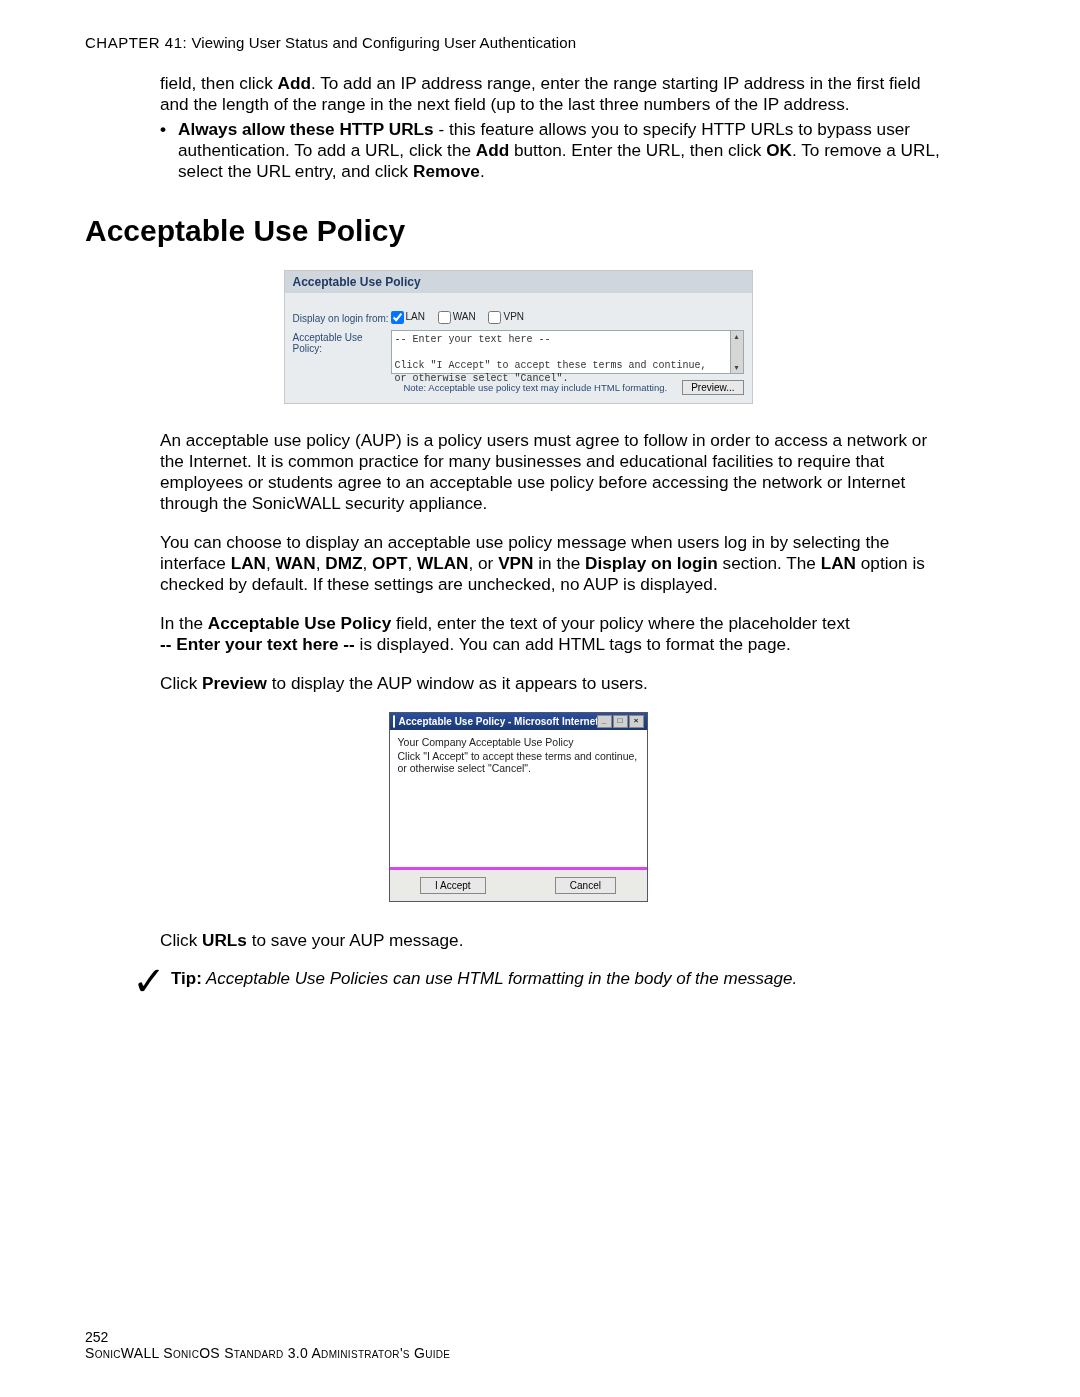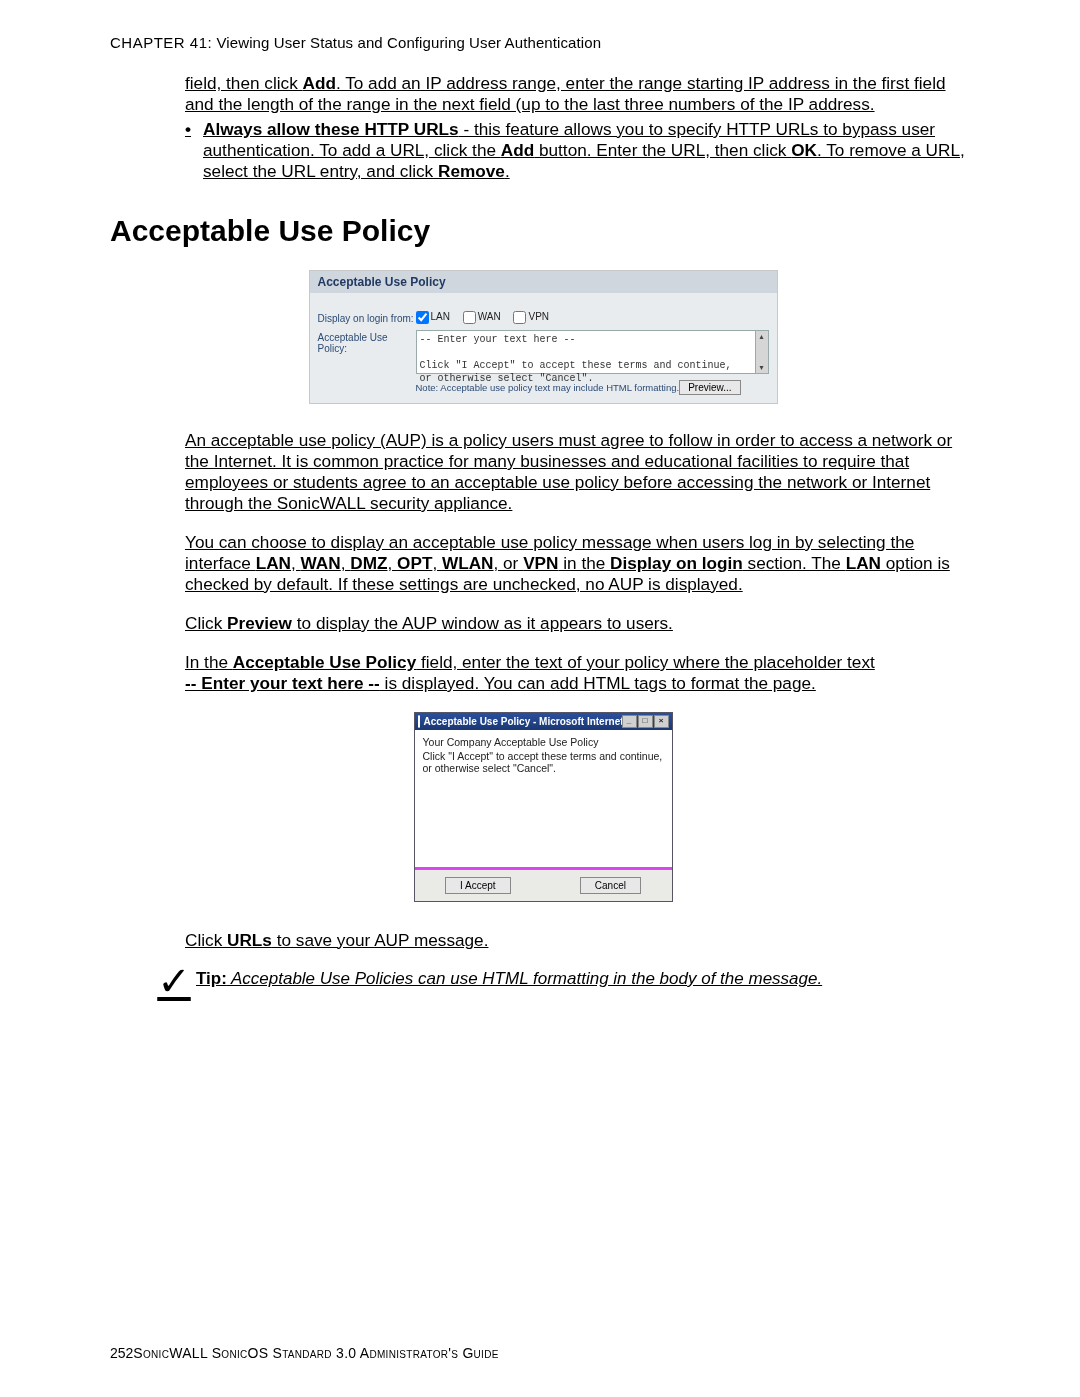--- a/index.html
+++ b/index.html
@@ -9,33 +9,31 @@
     font-family: Arial, Helvetica, sans-serif;
     color: #000;
     width: 1080px;
   }
   .page {
     position: relative;
     width: 1036px;
     height: 1397px;
     box-sizing: border-box;
     padding: 34px 85px 30px 85px;
-    margin-left: 25px;
   }
   .chapter-line {
     font-size: 15px;
     letter-spacing: 0.1px;
     margin-bottom: 22px;
   }
   .chapter-line .caps { font-variant: small-caps; letter-spacing: 0.5px; }
   .content {
     margin-left: 75px;
     font-size: 17.2px;
     line-height: 1.22;
-    text-decoration: underline;
   }
   .content p { margin: 0 0 18px 0; }
   .bullet { display:flex; }
   .bullet .dot { width:18px; flex:none; font-weight:bold; }
   h2.section-title {
     font-size: 30px;
     font-weight: bold;
     margin: 32px 0 22px 0;
   }
   
@@ -69,21 +67,21 @@
     border:1px solid #9aa;
     font-family: "Courier New", monospace;
     font-size:10px;
     padding:2px 3px;
     line-height:1.3;
     color:#333;
     box-sizing:border-box;
   }
   .aup-scroll { width:12px; background:#d6d6d6; border:1px solid #9aa; border-left:none; display:flex; flex-direction:column; justify-content:space-between; }
   .aup-scroll .arrow { height:11px; background:#d6d6d6; text-align:center; font-size:8px; line-height:11px; color:#444; }
-  .aup-note-row { display:flex; align-items:center; justify-content:flex-start; margin-top:6px; margin-left:98px; }
+  .aup-note-row { display:flex; align-items:center; justify-content:flex-end; margin-top:6px; margin-left:98px;gap:15px; }
   .aup-note { font-size:9.5px; color:#2b4b74; }
   .aup-preview-btn {
     font-size:10px;
     background:#e8e8e8;
     border:1px solid #888;
     padding:1px 8px;
     cursor:pointer;
   }
   
   .preview-box {
@@ -126,21 +124,23 @@
   .tip-text { font-size:17px; }
   .tip-text .tip-label { font-weight:bold; }
   .tip-text .tip-body { font-style:italic; }
   
   .footer {
     position:absolute;
     bottom:36px;
     left:85px;
     right:85px;
     display:flex;
+    justify-content:space-between;
     font-size:14px;
+    flex-direction:column;
   }
   .footer .guide { font-variant:small-caps; letter-spacing:0.3px;}
 </style>
 </head>
 <body>
 
 <div class="page">
 
   <div class="chapter-line">
     <span class="caps">CHAPTER 41:</span>
@@ -198,26 +198,26 @@
   </div>
 
   <div class="content">
     <p>An acceptable use policy (AUP) is a policy users must agree to follow in order to access a network or the Internet. It is common practice for many businesses and educational facilities to require that employees or students agree to an acceptable use policy before accessing the network or Internet through the SonicWALL security appliance.</p>
 
     <p>
       <span>You can choose to display an acceptable use policy message when users log in by selecting the interface </span><b>LAN</b><span>, </span><b>WAN</b><span>, </span><b>DMZ</b><span>, </span><b>OPT</b><span>, </span><b>WLAN</b><span>, or </span><b>VPN</b><span> in the </span><b>Display on login</b><span> section. The </span><b>LAN</b><span> option is checked by default. If these settings are unchecked, no AUP is displayed.</span>
     </p>
 
     <p>
-      <span>Click </span><b>Preview</b><span> to display the AUP window as it appears to users.</span>
-    </p>
-
-    <p>
       <span>In the </span><b>Acceptable Use Policy</b><span> field, enter the text of your policy where the placeholder text </span><br>
       <b>-- Enter your text here --</b><span> is displayed. You can add HTML tags to format the page.</span>
+    </p>
+
+    <p>
+      <span>Click </span><b>Preview</b><span> to display the AUP window as it appears to users.</span>
     </p>
   </div>
 
   <div class="preview-box">
     <div class="preview-titlebar">
       <div class="ttl">
         <span class="ie-icon"></span>
         <span>Acceptable Use Policy - Microsoft Internet Explorer provided by So...</span>
       </div>
       <div class="winbtns">

